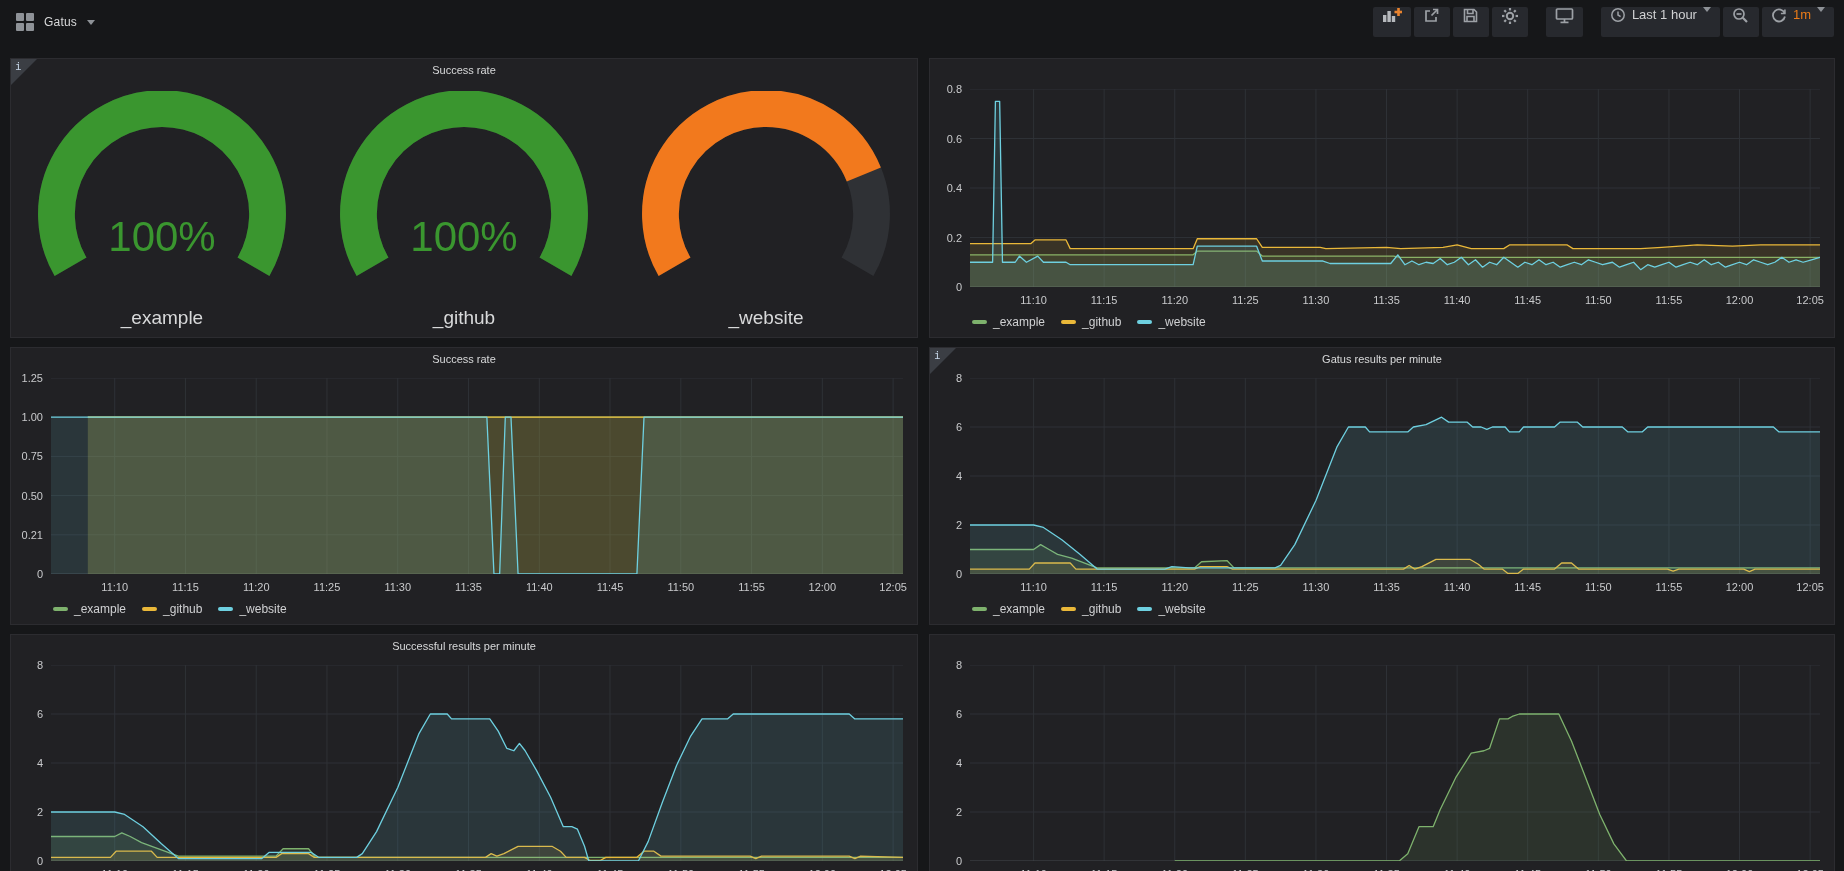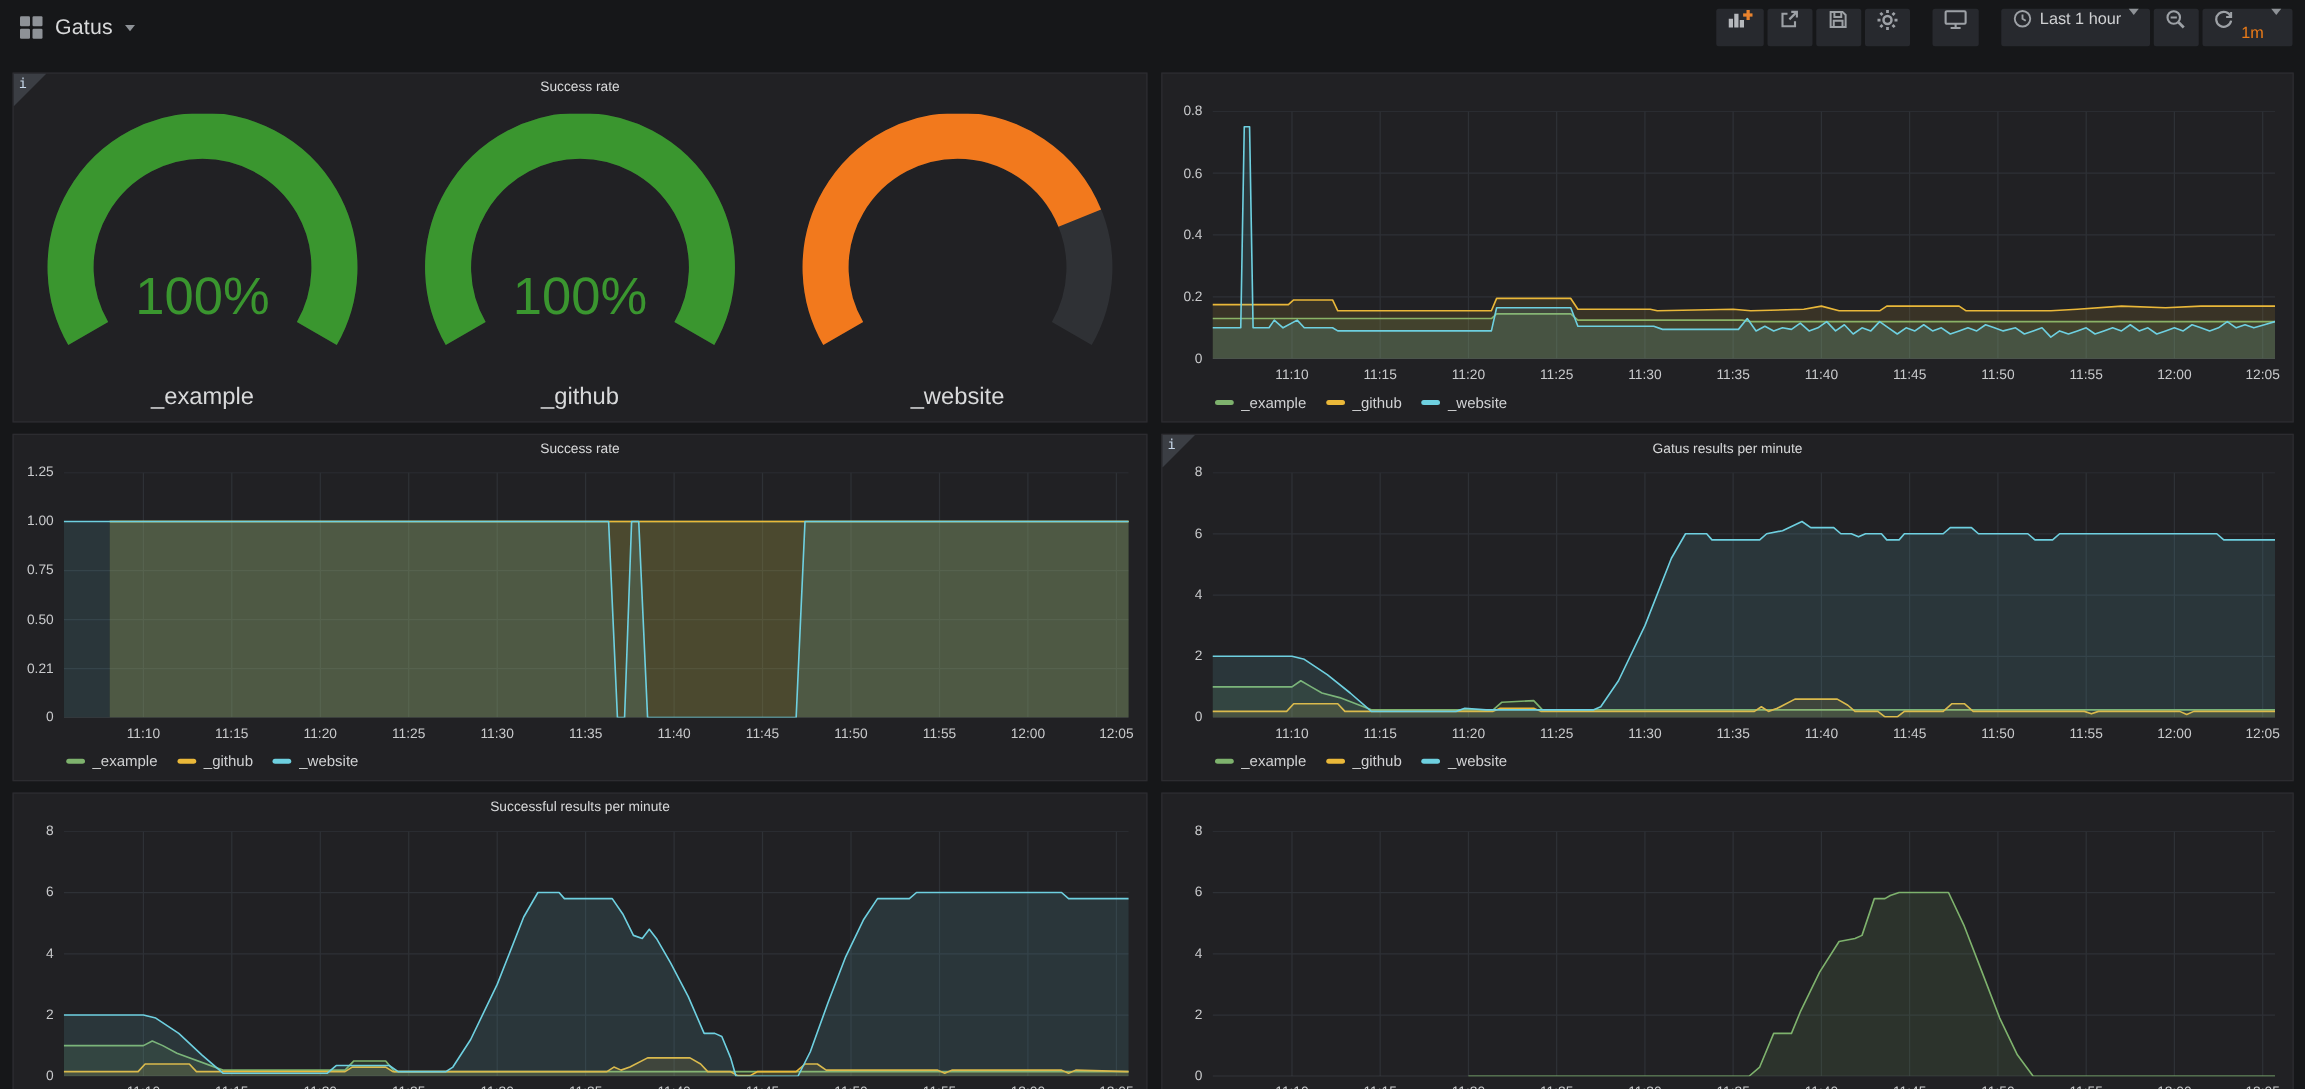--- a/index.html
+++ b/index.html
@@ -5,31 +5,31 @@
   * { margin:0; padding:0; box-sizing:border-box; }
   html,body { width:1844px; height:871px; overflow:hidden; background:#161719;
     font-family:"Liberation Sans","DejaVu Sans",sans-serif; }
 
   
   .navbar { position:absolute; left:0; top:0; width:1844px; height:44px; background:#161719;
     display:flex; align-items:center; padding:0 10px; }
   .nav-left { display:flex; align-items:center; gap:10px; margin-left:6px; }
   .apps-grid { display:grid; grid-template-columns:8px 8px; grid-template-rows:8px 8px; gap:2px; }
   .apps-grid i { background:#8e9297; border-radius:1px; }
-  .dash-title { color:#d8d9da; font-size:17px; font-weight:500; letter-spacing:.2px; }
+  .dash-title { color:#d8d9da; font-size:12px; font-weight:500; letter-spacing:.2px; }
   .caret { width:0; height:0; border-left:4px solid transparent; border-right:4px solid transparent;
     border-top:5px solid #8e9297; display:inline-block; }
   .nav-right { margin-left:auto; display:flex; align-items:center; gap:3px; }
   .nav-btn { height:30px; min-width:36px; background:#27292e; border-radius:2px;
     display:flex; align-items:flex-start; justify-content:center; gap:6px; padding:0 9px;
     color:#9da1a6; cursor:pointer; }
   .nav-gap { width:12px; }
   .nav-btn svg { display:block; }
   .tr-label { color:#d0d1d3; font-size:13px; }
-  .refresh-label { color:#eb7b18; font-size:13px; font-weight:500;margin-top:11px; }
+  .refresh-label { color:#eb7b18; font-size:13px; font-weight:500; }
 
   
   .panel { position:absolute; background:#212124; border:1px solid #2c2c30; }
   .panel-title { position:absolute; top:5px; left:0; right:0; text-align:center;
     color:#d8d9da; font-size:11px; font-weight:500; cursor:pointer; }
   .info-corner { position:absolute; top:0; left:0; width:0; height:0;
     border-top:26px solid #3b3e44; border-right:26px solid transparent; }
   .info-corner span { position:absolute; top:-25px; left:4px; color:#c6d6e8; font-size:11px;
     font-family:"DejaVu Sans Mono",monospace; }
 

